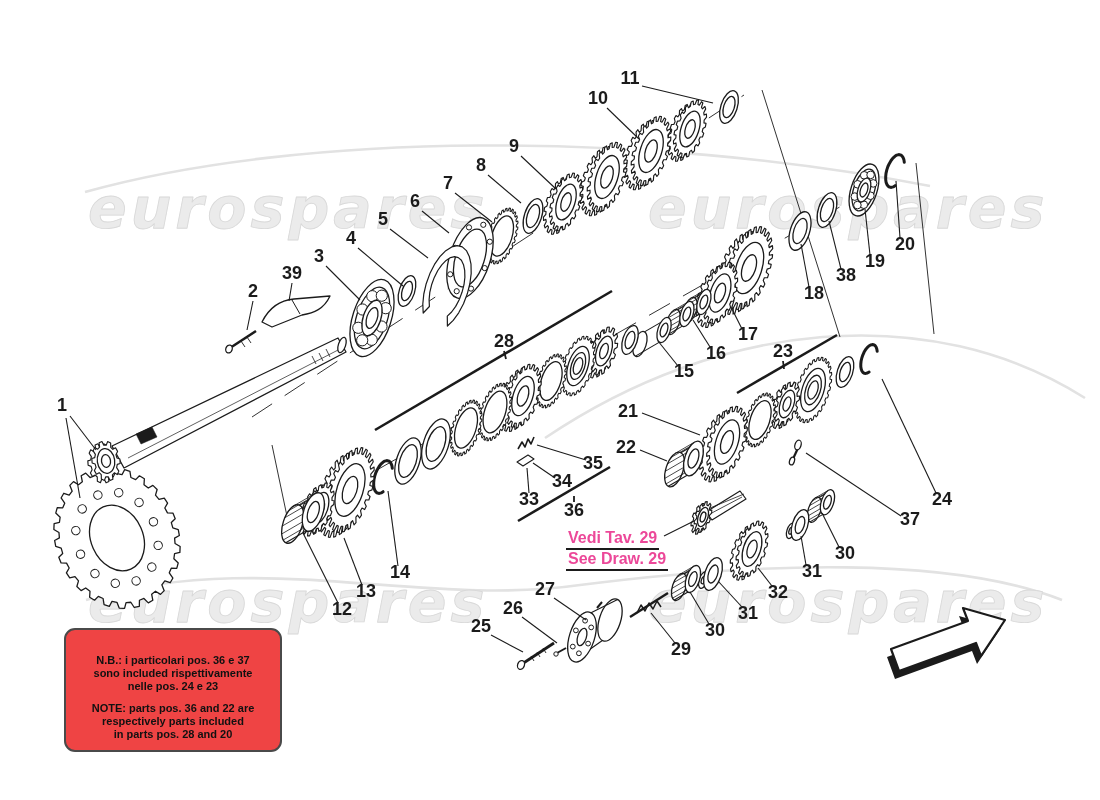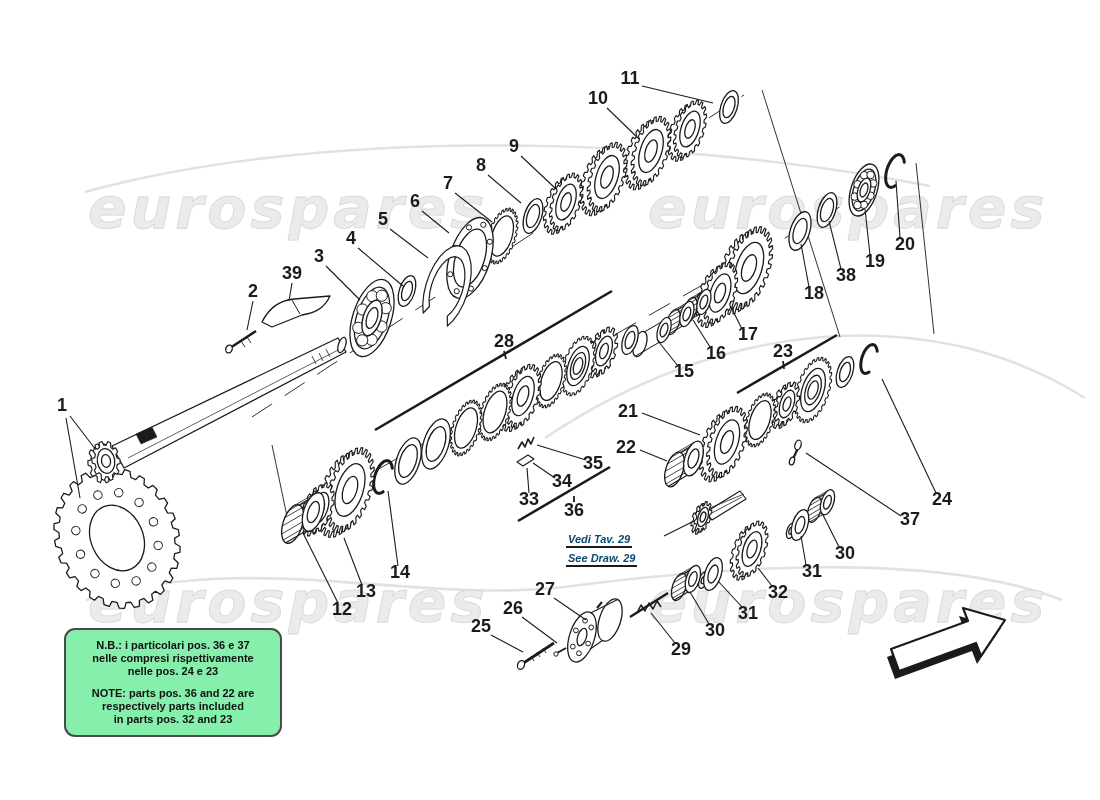--- a/index.html
+++ b/index.html
@@ -1,26 +1,26 @@
 <!DOCTYPE html>
 <html><head>
 <meta charset="utf-8">
 <style>
   html,body{margin:0;padding:0;background:#fff;}
   .stage{position:relative;width:1100px;height:800px;background:#ffffff;overflow:hidden;
          font-family:"Liberation Sans",sans-serif;}
   svg.diagram{position:absolute;left:0;top:0;}
   .notebox{position:absolute;left:64px;top:628px;width:214px;height:96px;
-           background:#86efac;border:2px solid #4a4a4a;border-radius:11px;
-           text-align:center;padding-top:9px;z-index:5;}
+           background:#ef4444;border:2px solid #4a4a4a;border-radius:11px;
+           text-align:center;padding-top:24px;z-index:5;}
   .notebox .line{display:block;font-size:11px;line-height:13px;font-weight:bold;color:#111;}
   .notebox .gap{display:block;height:9px;}
   .seedraw{position:absolute;left:566px;top:529px;z-index:4;}
-  .seedraw .sd{display:inline-block;font-size:11px;font-weight:bold;font-style:italic;
-               color:#0c4a6e;border-bottom:2px solid #1b1b1b;padding:0 2px 1px 2px;}
+  .seedraw .sd{display:inline-block;font-size:16px;font-weight:bold;
+               color:#ec4899;border-bottom:2px solid #1b1b1b;padding:0 2px 1px 2px;}
   .seedraw .sd2{margin-top:0;}
 </style>
 </head>
 <body>
 
 <div class="stage">
   <svg class="diagram" id="diag" width="1100" height="800" viewBox="0 0 1100 800">
       <g stroke="#1b1b1b" fill="none" stroke-width="1.3" stroke-linejoin="round">
         <path d="M85,192 C300,132 640,130 930,186" stroke="#e2e2e2" stroke-width="2.6"></path>
         <path d="M545,438 C720,320 930,300 1085,398" stroke="#e2e2e2" stroke-width="2.6"></path>
@@ -471,20 +471,20 @@
       </g>
     </svg>
 
   <div class="seedraw">
     <span class="sd">Vedi Tav. 29</span><br>
     <span class="sd sd2">See Draw. 29</span>
   </div>
 
   <div class="notebox">
     <span class="line">N.B.: i particolari pos. 36 e 37</span>
-    <span class="line">nelle compresi rispettivamente</span>
+    <span class="line">sono included rispettivamente</span>
     <span class="line">nelle pos. 24 e 23</span>
     <span class="gap"></span>
     <span class="line">NOTE: parts pos. 36 and 22 are</span>
     <span class="line">respectively parts included</span>
-    <span class="line">in parts pos. 32 and 23</span>
+    <span class="line">in parts pos. 28 and 20</span>
   </div>
 </div>
 
 </body></html>

